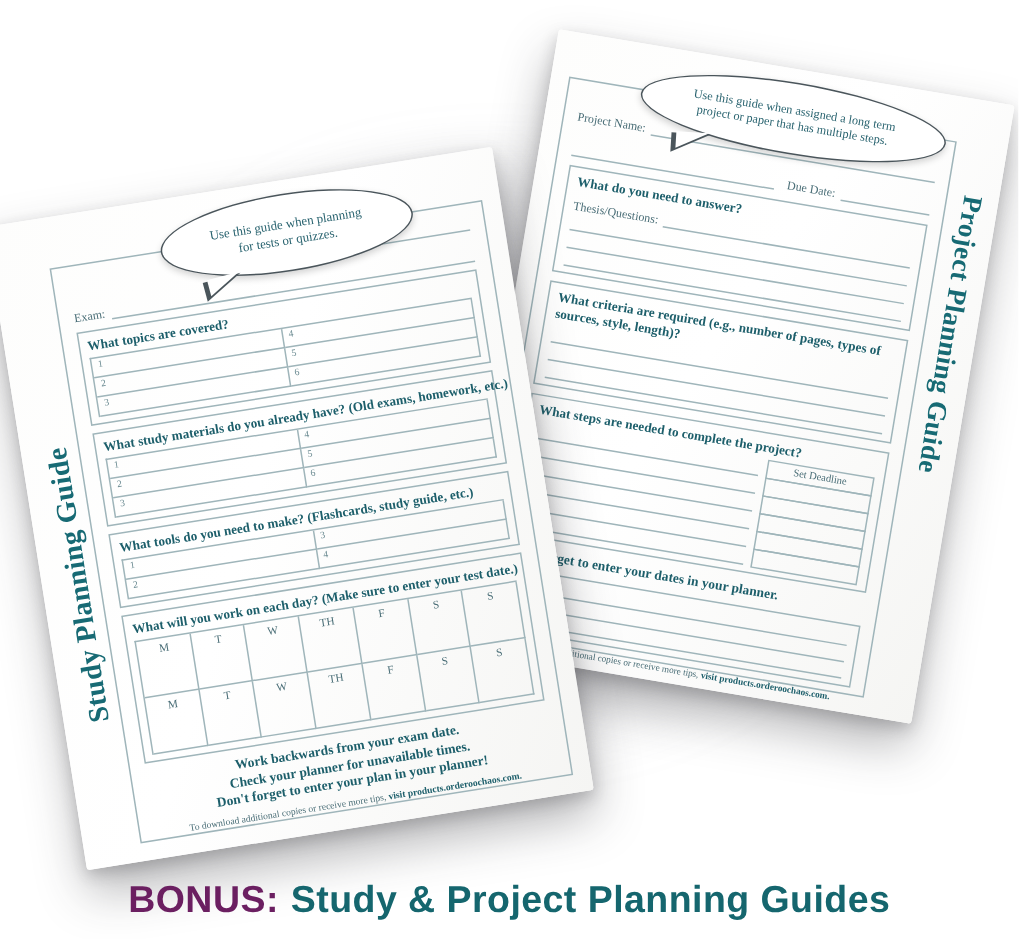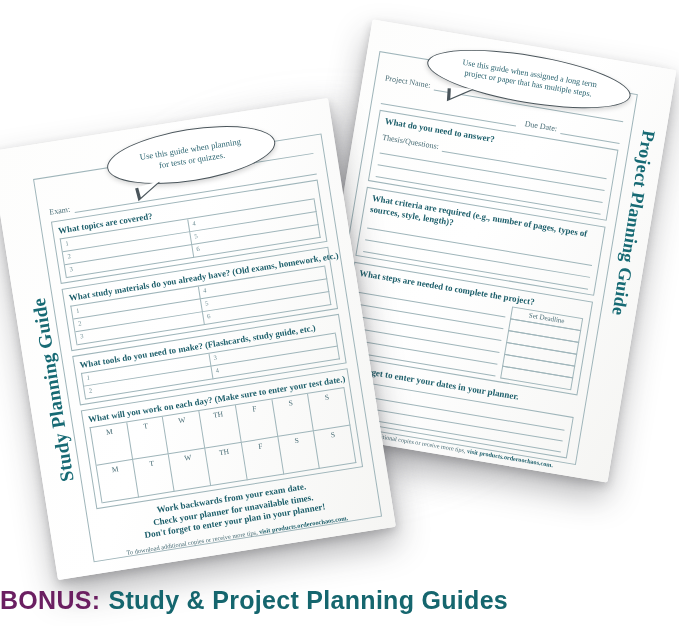--- a/index.html
+++ b/index.html
@@ -77,21 +77,21 @@
   .phdr{font-weight:bold;font-size:8.8px;color:var(--teal-dark);margin:1px 0 2px;line-height:1.25;}
   .step-row{display:flex;align-items:flex-end;height:12px;}
   .step-line{flex:1;border-bottom:1px solid var(--line);margin-right:5px;height:10px;}
   .dl-cell{width:72px;align-self:stretch;border:1px solid var(--line);margin-bottom:-1px;
     font-size:7px;color:var(--label);text-align:center;padding-top:1px;}
   .reminder{font-weight:bold;font-size:9px;color:var(--teal-dark);margin-top:6px;}
   .p-fine{margin-top:5px;font-size:6.2px;color:var(--label);text-align:center;}
   .p-fine .fp-bold{font-weight:bold;color:var(--teal-dark);}
   .rights{margin-top:2px;font-size:5.5px;color:#8aa0a6;font-style:italic;}
 
-  .caption{position:absolute;left:0;right:0;top:586px;z-index:8;
+  .caption{position:absolute;left:0;right:0;top:586px;text-align:center;z-index:8;
     font-family:"Liberation Sans",sans-serif;font-weight:bold;font-size:25px;letter-spacing:.3px;}
   .caption .bonus{color:var(--purple);margin-right:8px;}
   .caption .rest{color:var(--cap-teal);}
 </style>
 </head>
 <body>
 
 <div class="stage">
   <div class="glow"></div>
 

